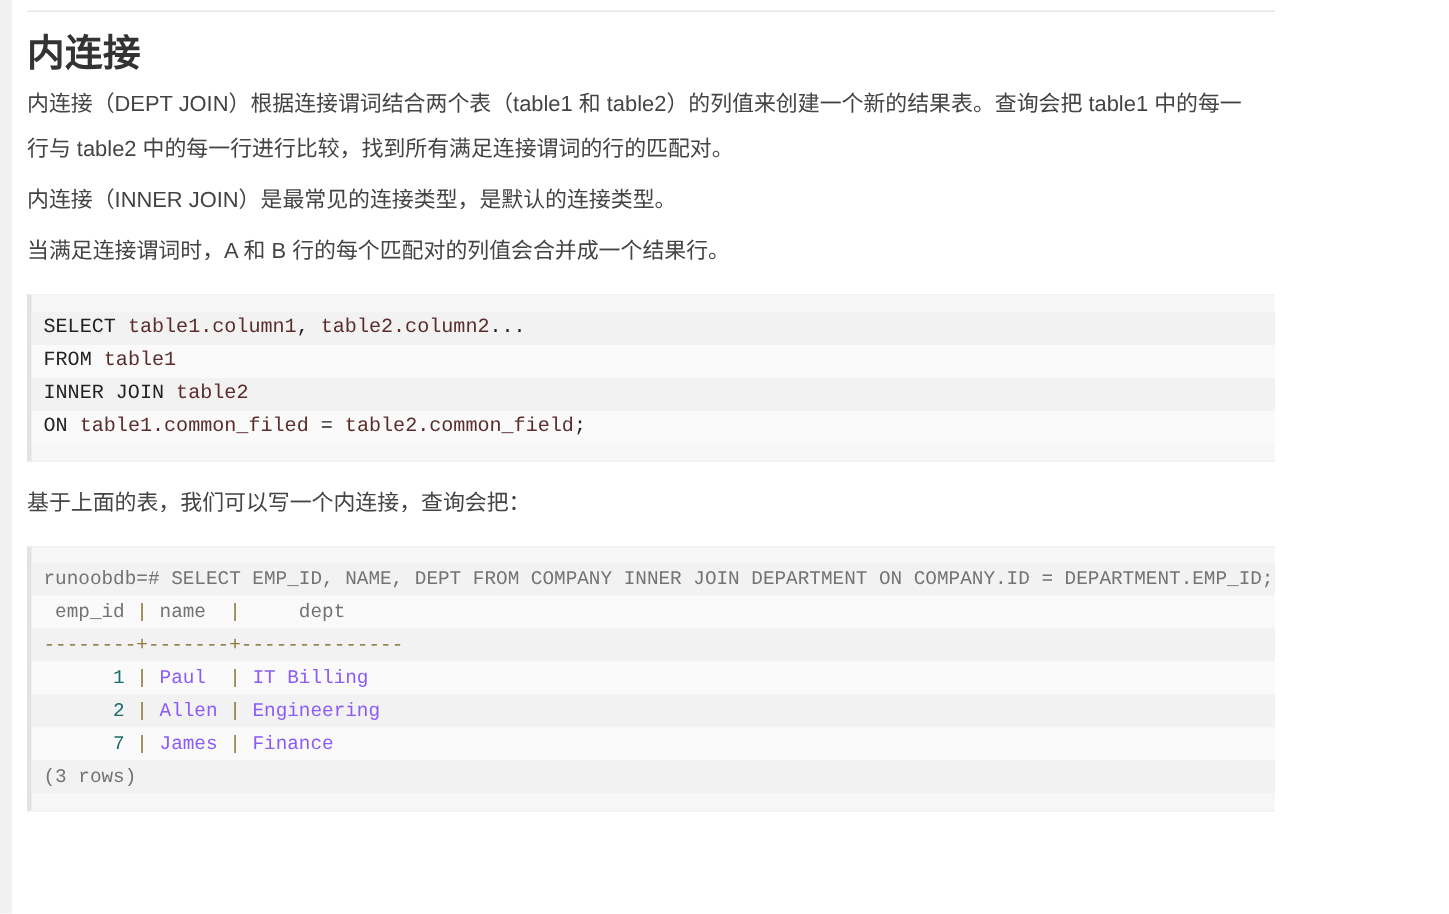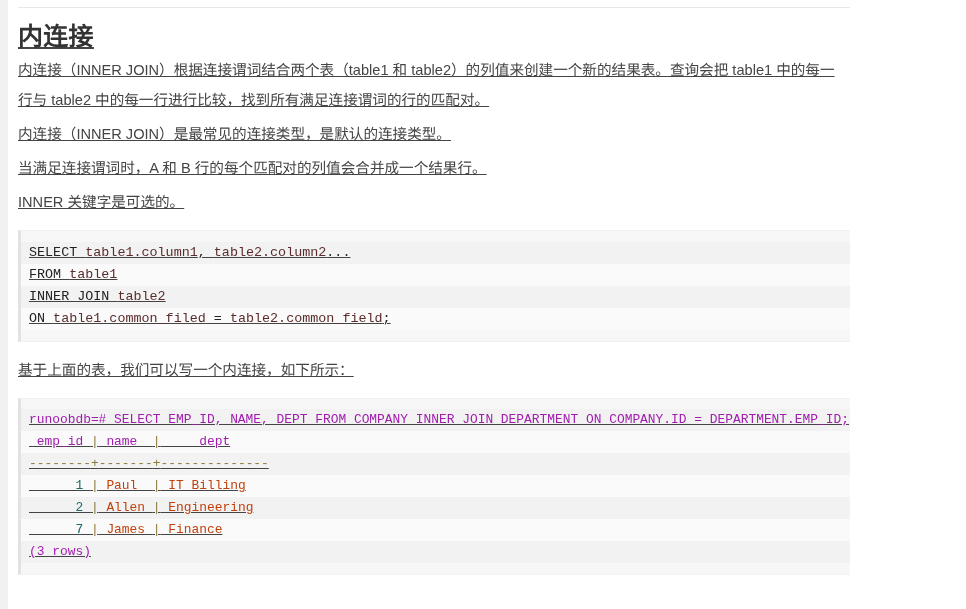--- a/index.html
+++ b/index.html
@@ -29,21 +29,20 @@
   }
 
   #page-wrap {
     position: absolute;
     left: 8px;
     top: 0;
     width: 842px;
     height: 609px;
     background: #ffffff;
     overflow: hidden;
-    text-decoration: underline;
   }
 
   #content {
     padding: 0 10px 0 10px;
   }
 
   
   .top-rule {
     height: 1px;
     background: #e7e7e7;
@@ -103,42 +102,41 @@
   .code-block.terminal {
     font-size: 12.9px;
     line-height: 22px;
     padding: 10px 0 11px 0;
   }
 
   
   .tok-plain  { color: #222222; }
   .tok-ident  { color: #5b2c2c; }
   .tok-num    { color: #1a6b6b; }
-  .tok-str    { color: #c2410c; }
+  .tok-str    { color: #8b5cf6; }
   .tok-pipe   { color: #8a7a3c; }
   .tok-dash   { color: #8a7a3c; }
-  .tok-muted  { color: #a21caf; }
+  .tok-muted  { color: #737373; }
 </style>
 </head>
 <body>
 
 <div id="page-gutter"></div>
 
 <div id="page-wrap">
   <div id="content">
 
     <div class="top-rule"></div>
 
     <h1 class="page-title">内连接</h1>
 
-    <p class="para">内连接（INNER JOIN）根据连接谓词结合两个表（table1 和 table2）的列值来创建一个新的结果表。查询会把 table1 中的每一行与 table2 中的每一行进行比较，找到所有满足连接谓词的行的匹配对。</p>
+    <p class="para">内连接（DEPT JOIN）根据连接谓词结合两个表（table1 和 table2）的列值来创建一个新的结果表。查询会把 table1 中的每一行与 table2 中的每一行进行比较，找到所有满足连接谓词的行的匹配对。</p>
     <p class="para">内连接（INNER JOIN）是最常见的连接类型，是默认的连接类型。</p>
     <p class="para">当满足连接谓词时，A 和 B 行的每个匹配对的列值会合并成一个结果行。</p>
-    <p class="para">INNER 关键字是可选的。</p>
 
     <pre class="code-block" id="syntax-block"><span class="ln"><span class="tok-plain">SELECT </span><span class="tok-ident">table1.column1</span><span class="tok-plain">, </span><span class="tok-ident">table2.column2</span><span class="tok-plain">...</span></span><span class="ln"><span class="tok-plain">FROM </span><span class="tok-ident">table1</span></span><span class="ln"><span class="tok-plain">INNER JOIN </span><span class="tok-ident">table2</span></span><span class="ln"><span class="tok-plain">ON </span><span class="tok-ident">table1.common_filed</span><span class="tok-plain"> = </span><span class="tok-ident">table2.common_field</span><span class="tok-plain">;</span></span></pre>
 
-    <p class="para">基于上面的表，我们可以写一个内连接，如下所示：</p>
+    <p class="para">基于上面的表，我们可以写一个内连接，查询会把：</p>
 
     <pre class="code-block terminal" id="terminal-block"><span class="ln"><span class="tok-muted">runoobdb=# SELECT EMP_ID, NAME, DEPT FROM COMPANY INNER JOIN DEPARTMENT ON COMPANY.ID = DEPARTMENT.EMP_ID;</span></span><span class="ln"><span class="tok-muted"> emp_id </span><span class="tok-pipe">|</span><span class="tok-muted"> name  </span><span class="tok-pipe">|</span><span class="tok-muted">     dept</span></span><span class="ln"><span class="tok-dash">--------</span><span class="tok-pipe">+</span><span class="tok-dash">-------</span><span class="tok-pipe">+</span><span class="tok-dash">--------------</span></span><span class="ln"><span class="tok-num">      1 </span><span class="tok-pipe">|</span><span class="tok-str"> Paul  </span><span class="tok-pipe">|</span><span class="tok-str"> IT Billing</span></span><span class="ln"><span class="tok-num">      2 </span><span class="tok-pipe">|</span><span class="tok-str"> Allen </span><span class="tok-pipe">|</span><span class="tok-str"> Engineering</span></span><span class="ln"><span class="tok-num">      7 </span><span class="tok-pipe">|</span><span class="tok-str"> James </span><span class="tok-pipe">|</span><span class="tok-str"> Finance</span></span><span class="ln"><span class="tok-muted">(3 rows)</span></span></pre>
 
   </div>
 </div>
 
 </body></html>

